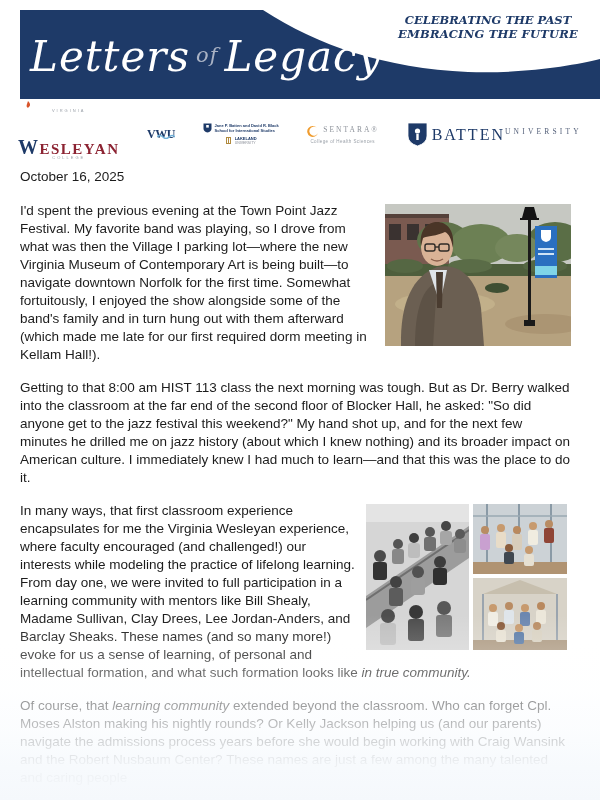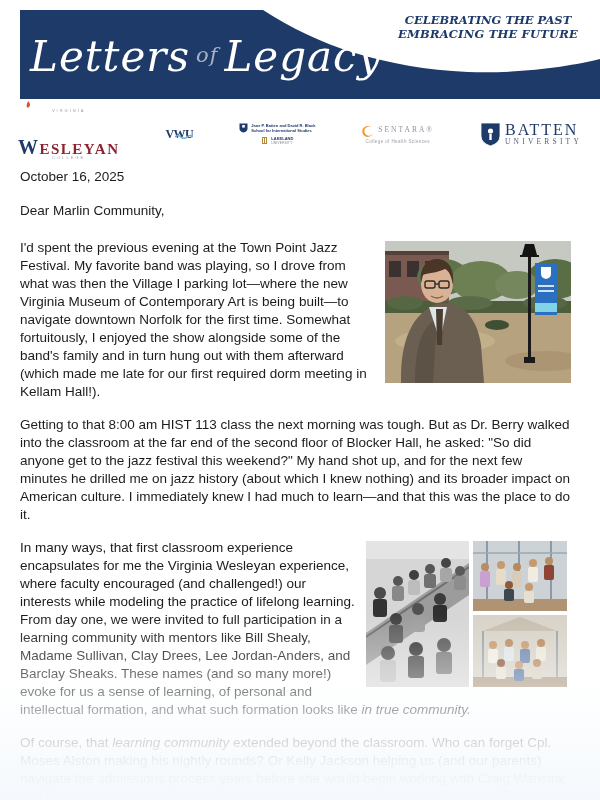--- a/index.html
+++ b/index.html
@@ -52,21 +52,21 @@
   .intl { display:flex; flex-direction:column; gap:3px; }
   .intl-row { display:flex; align-items:center; gap:3px; }
   .intl-txt { display:flex; flex-direction:column; }
   .intl-line { font-size:4px; line-height:5px; color:#1e3a68; font-weight:bold; }
   .intl-sub  { font-size:3.5px; line-height:5px; color:#8a8f98; }
   .sentara { display:flex; flex-direction:column; align-items:center; gap:1px; }
   .sentara-top { display:flex; align-items:flex-start; gap:4px; }
   .sentara-name { font-size:7.5px; letter-spacing:2px; color:#8e939b; font-family:"Liberation Serif", serif; }
   .sentara-tag { font-size:4.5px; color:#9aa0a8; letter-spacing:.4px; }
   .batten { display:flex; align-items:center; gap:4px; }
-  .batten-txt { display:flex; flex-direction:column; }
+  .batten-txt { display:flex; flex-direction:row; }
   .batten-name { font-family:"Liberation Serif", serif; font-size:16px; line-height:15px; letter-spacing:2px; color:#1e3a68; }
   .batten-sub  { font-family:"Liberation Serif", serif; font-size:7.5px; letter-spacing:3.2px; color:#55617a; }
   
   .letter { padding:10px 16px 0 20px; font-size:13.5px; line-height:18px; }
   .letter p { margin:0 13px 15px 0; }
   .date { margin-bottom:16px !important; }
   .salutation { margin-bottom:19px !important; }
   .em { font-style:italic; }
   .photo-campus {
     float:right; width:186px; height:142px; margin:2px 0 8px 14px;
@@ -171,21 +171,20 @@
       </svg>
       <div class="batten-txt">
         <span class="batten-name">BATTEN</span>
         <span class="batten-sub">UNIVERSITY</span>
       </div>
     </div>
   </div>
 
   <div class="letter">
     <p class="date">October 16, 2025</p>
-    <p class="salutation">Dear Marlin Community,</p>
 
     <p>
       <span class="photo-campus">
         <svg width="186" height="142" viewBox="0 0 186 142">
           <rect width="186" height="142" fill="#c6c8c2"></rect>
           <rect x="0" y="12" width="64" height="50" fill="#7a5a50"></rect>
           <rect x="4" y="20" width="12" height="16" fill="#3a3230"></rect>
           <rect x="22" y="20" width="12" height="16" fill="#3a3230"></rect>
           <rect x="40" y="20" width="12" height="16" fill="#3a3230"></rect>
           <rect x="0" y="10" width="64" height="4" fill="#55413a"></rect>

